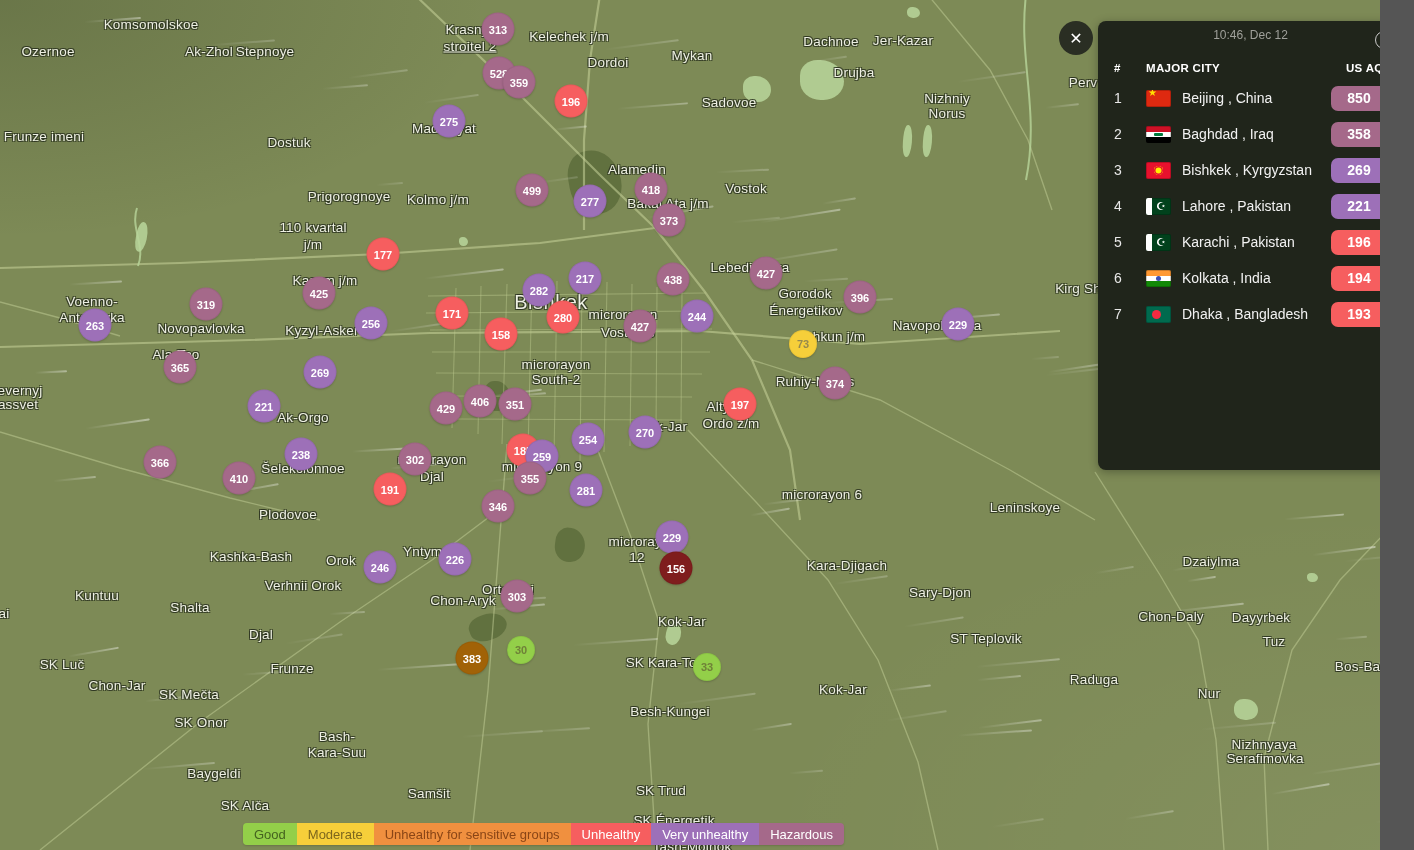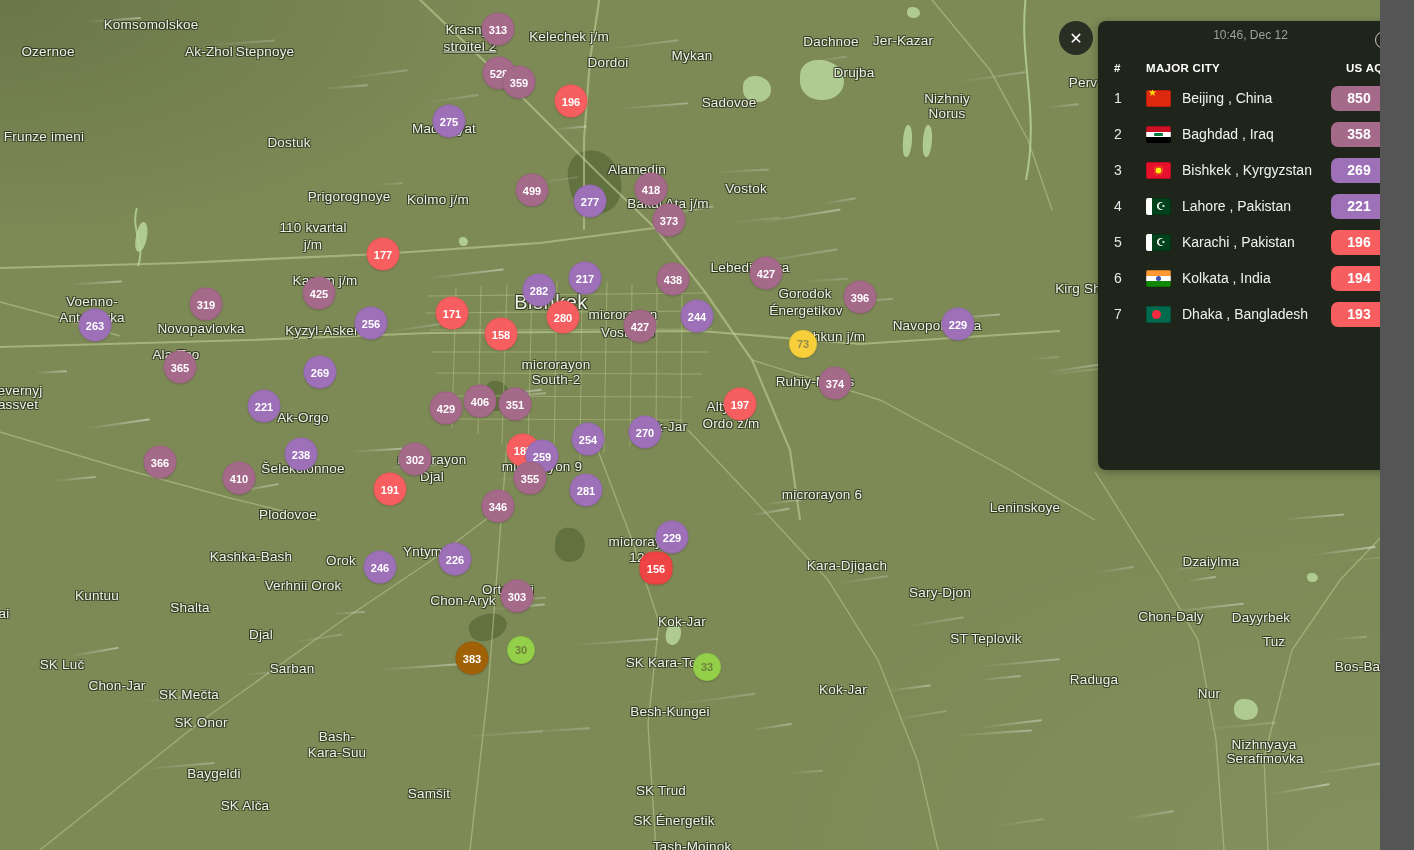--- a/index.html
+++ b/index.html
@@ -281,21 +281,21 @@
       <div class="maplabel" style="left: 692px; top: 846px;">Tash-Moinok</div>
       <div class="maplabel" style="left: 986px; top: 638px;">ST Teplovik</div>
       <div class="maplabel" style="left: 449px; top: 600px; padding-left: 28px;">Chon-Aryk</div>
       <div class="maplabel" style="left: 97px; top: 595px;">Kuntuu</div>
       <div class="maplabel" style="left: 190px; top: 607px;">Shalta</div>
       <div class="maplabel" style="left: 62px; top: 664px;">SK Luč</div>
       <div class="maplabel" style="left: 117px; top: 685px;">Chon-Jar</div>
       <div class="maplabel" style="left: 189px; top: 694px;">SK Mečta</div>
       <div class="maplabel" style="left: 201px; top: 722px;">SK Onor</div>
       <div class="maplabel" style="left: 261px; top: 634px;">Djal</div>
-      <div class="maplabel" style="left: 292px; top: 668px;">Sarban</div>
+      <div class="maplabel" style="left: 292px; top: 668px;">Frunze</div>
       <div class="maplabel" style="left: 337px; top: 736px;">Bash-</div>
       <div class="maplabel" style="left: 337px; top: 752px;">Kara-Suu</div>
       <div class="maplabel" style="left: 214px; top: 773px;">Baygeldi</div>
       <div class="maplabel" style="left: 245px; top: 805px;">SK Alča</div>
       <div class="maplabel" style="left: 429px; top: 793px;">Samšit</div>
       <div class="maplabel" style="left: 1211px; top: 561px;">Dzaiylma</div>
       <div class="maplabel" style="left: 1171px; top: 616px;">Chon-Daly</div>
       <div class="maplabel" style="left: 1261px; top: 617px;">Dayyrbek</div>
       <div class="maplabel" style="left: 1274px; top: 641px;">Tuz</div>
       <div class="maplabel" style="left: 1373px; top: 666px;">Bos-Barmak</div>
@@ -355,27 +355,35 @@
       <div class="marker" style="left: 301px; top: 454px; background: rgb(157, 112, 184); color: rgb(255, 255, 255);">238</div>
       <div class="marker" style="left: 160px; top: 462px; background: rgb(165, 105, 138); color: rgb(255, 255, 255);">366</div>
       <div class="marker" style="left: 239px; top: 478px; background: rgb(165, 105, 138); color: rgb(255, 255, 255);">410</div>
       <div class="marker" style="left: 530px; top: 478px; background: rgb(165, 105, 138); color: rgb(255, 255, 255);">355</div>
       <div class="marker" style="left: 390px; top: 489px; background: rgb(246, 94, 95); color: rgb(255, 255, 255);">191</div>
       <div class="marker" style="left: 586px; top: 490px; background: rgb(157, 112, 184); color: rgb(255, 255, 255);">281</div>
       <div class="marker" style="left: 498px; top: 506px; background: rgb(165, 105, 138); color: rgb(255, 255, 255);">346</div>
       <div class="marker" style="left: 672px; top: 537px; background: rgb(157, 112, 184); color: rgb(255, 255, 255);">229</div>
       <div class="marker" style="left: 380px; top: 567px; background: rgb(157, 112, 184); color: rgb(255, 255, 255);">246</div>
       <div class="marker" style="left: 455px; top: 559px; background: rgb(157, 112, 184); color: rgb(255, 255, 255);">226</div>
-      <div class="marker" style="left: 656px; top: 568px; background: #ef4444; color: rgb(255, 255, 255); border-radius: 14px;">156</div>
+      <div class="marker" style="left: 676px; top: 568px; background: #7f1d1d; color: rgb(255, 255, 255);">156</div>
       <div class="marker" style="left: 517px; top: 596px; background: rgb(165, 105, 138); color: rgb(255, 255, 255);">303</div>
       <div class="marker small" style="left: 521px; top: 650px; background: rgb(147, 207, 73); color: rgb(111, 129, 56);">30</div>
       <div class="marker" style="left: 472px; top: 658px; background: #a16207; color: rgb(255, 255, 255);">383</div>
       <div class="marker small" style="left: 707px; top: 667px; background: rgb(147, 207, 73); color: rgb(111, 129, 56);">33</div>
     </div>
 
+  <div id="legend">
+      <span class="chip" style="background: rgb(147, 207, 73); color: rgb(68, 98, 31);">Good</span>
+      <span class="chip" style="background: rgb(246, 207, 58); color: rgb(124, 102, 29);">Moderate</span>
+      <span class="chip" style="background: rgb(240, 144, 63); color: rgb(138, 69, 22);">Unhealthy for sensitive groups</span>
+      <span class="chip" style="background: rgb(246, 94, 95); color: rgb(255, 255, 255);">Unhealthy</span>
+      <span class="chip" style="background: rgb(157, 112, 184); color: rgb(255, 255, 255);">Very unhealthy</span>
+      <span class="chip" style="background: rgb(165, 105, 138); color: rgb(255, 255, 255);">Hazardous</span>
+    </div>
 
   <div id="close-btn">✕</div>
 
   <div id="panel">
     <div id="info-icon">i</div>
     <div id="panel-time">10:46, Dec 12</div>
     <div id="panel-header">
       <span class="h-rank">#</span>
       <span class="h-city">MAJOR CITY</span>
       <span class="h-aqi">US AQI</span>

